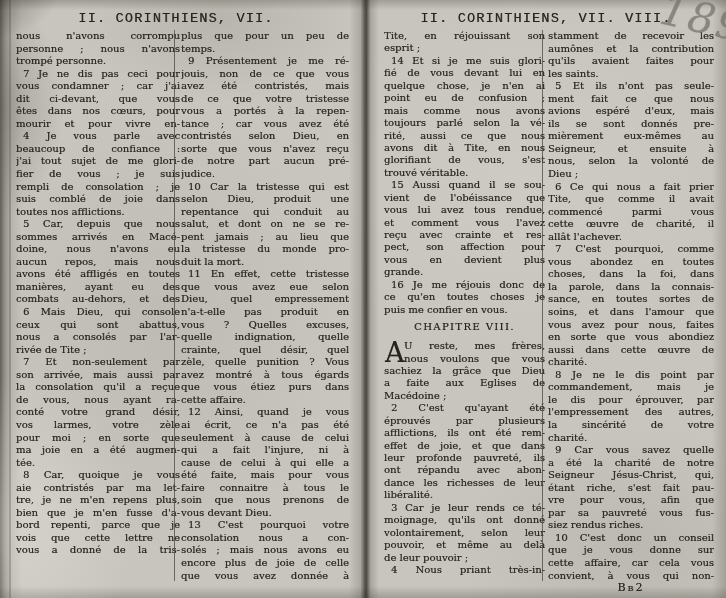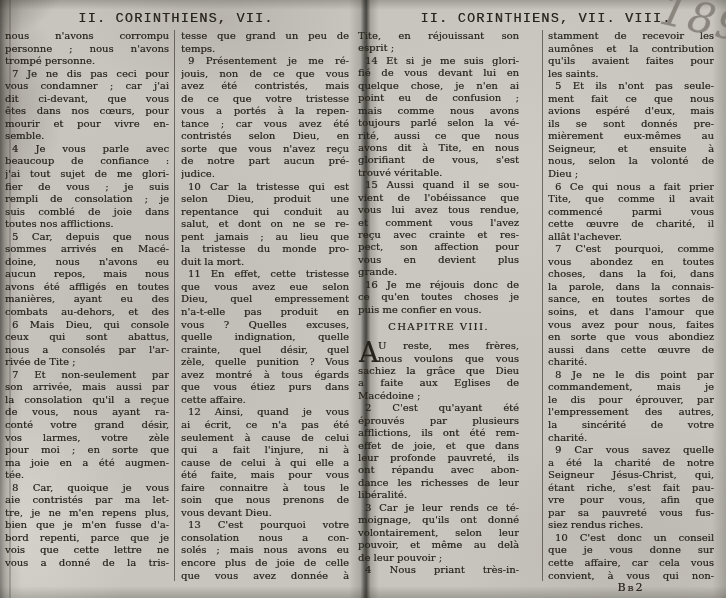--- a/index.html
+++ b/index.html
@@ -60,30 +60,29 @@
 </head>
 <body>
 
 <div id="scan">
 
   <div class="crease"></div>
   <div class="gutter"></div>
 
   <div>
     <div class="pagehead" style="left:0; width:352px;">II. CORINTHIENS, VII.</div>
-    <div class="col" id="col-l1" style="left:5px; width:164px;">
+    <div class="col" id="col-l1" style="left:16px; width:164px;">
         <div class="line">nous n'avons corrompu</div>
         <div class="line">personne ; nous n'avons</div>
         <div class="line noj">trompé personne.</div>
         <div class="line vstart">7 Je ne dis pas ceci pour</div>
         <div class="line">vous condamner ; car j'ai</div>
         <div class="line">dit ci-devant, que vous</div>
         <div class="line">êtes dans nos cœurs, pour</div>
         <div class="line">mourir et pour vivre en-</div>
-        <div class="line noj">semble.</div>
         <div class="line vstart">4 Je vous parle avec</div>
         <div class="line">beaucoup de confiance :</div>
         <div class="line">j'ai tout sujet de me glori-</div>
         <div class="line">fier de vous ; je suis</div>
         <div class="line">rempli de consolation ; je</div>
         <div class="line">suis comblé de joie dans</div>
         <div class="line noj">toutes nos afflictions.</div>
         <div class="line vstart">5 Car, depuis que nous</div>
         <div class="line">sommes arrivés en Macé-</div>
         <div class="line">doine, nous n'avons eu</div>
@@ -107,21 +106,21 @@
         <div class="line vstart">8 Car, quoique je vous</div>
         <div class="line">aie contristés par ma let-</div>
         <div class="line">tre, je ne m'en repens plus,</div>
         <div class="line">bien que je m'en fusse d'a-</div>
         <div class="line">bord repenti, parce que je</div>
         <div class="line">vois que cette lettre ne</div>
         <div class="line">vous a donné de la tris-</div>
       </div>
     <div class="rule" style="left:174px;"></div>
     <div class="col" id="col-l2" style="left:181px; width:168px;">
-        <div class="line">tesse que grand un peu de</div>
+        <div class="line">plus que pour un peu de</div>
         <div class="line noj">temps.</div>
         <div class="line vstart">9 Présentement je me ré-</div>
         <div class="line">jouis, non de ce que vous</div>
         <div class="line">avez été contristés, mais</div>
         <div class="line">de ce que votre tristesse</div>
         <div class="line">vous a portés à la repen-</div>
         <div class="line">tance ; car vous avez été</div>
         <div class="line">contristés selon Dieu, en</div>
         <div class="line">sorte que vous n'avez reçu</div>
         <div class="line">de notre part aucun pré-</div>
@@ -157,21 +156,21 @@
         <div class="line">consolation nous a con-</div>
         <div class="line">solés ; mais nous avons eu</div>
         <div class="line">encore plus de joie de celle</div>
         <div class="line">que vous avez donnée à</div>
       </div>
   </div>
 
   <div>
     <div class="pagehead" style="left:378px; width:336px;">II. CORINTHIENS, VII. VIII.</div>
 
-    <div class="col" id="col-r1" style="left:358px; width:161px;">
+    <div class="col" id="col-r1" style="left:384px; width:161px;">
       <div>
           <div class="line">Tite, en réjouissant son</div>
           <div class="line noj">esprit ;</div>
           <div class="line vstart">14 Et si je me suis glori-</div>
           <div class="line">fié de vous devant lui en</div>
           <div class="line">quelque chose, je n'en ai</div>
           <div class="line">point eu de confusion ;</div>
           <div class="line">mais comme nous avons</div>
           <div class="line">toujours parlé selon la vé-</div>
           <div class="line">rité, aussi ce que nous</div>

